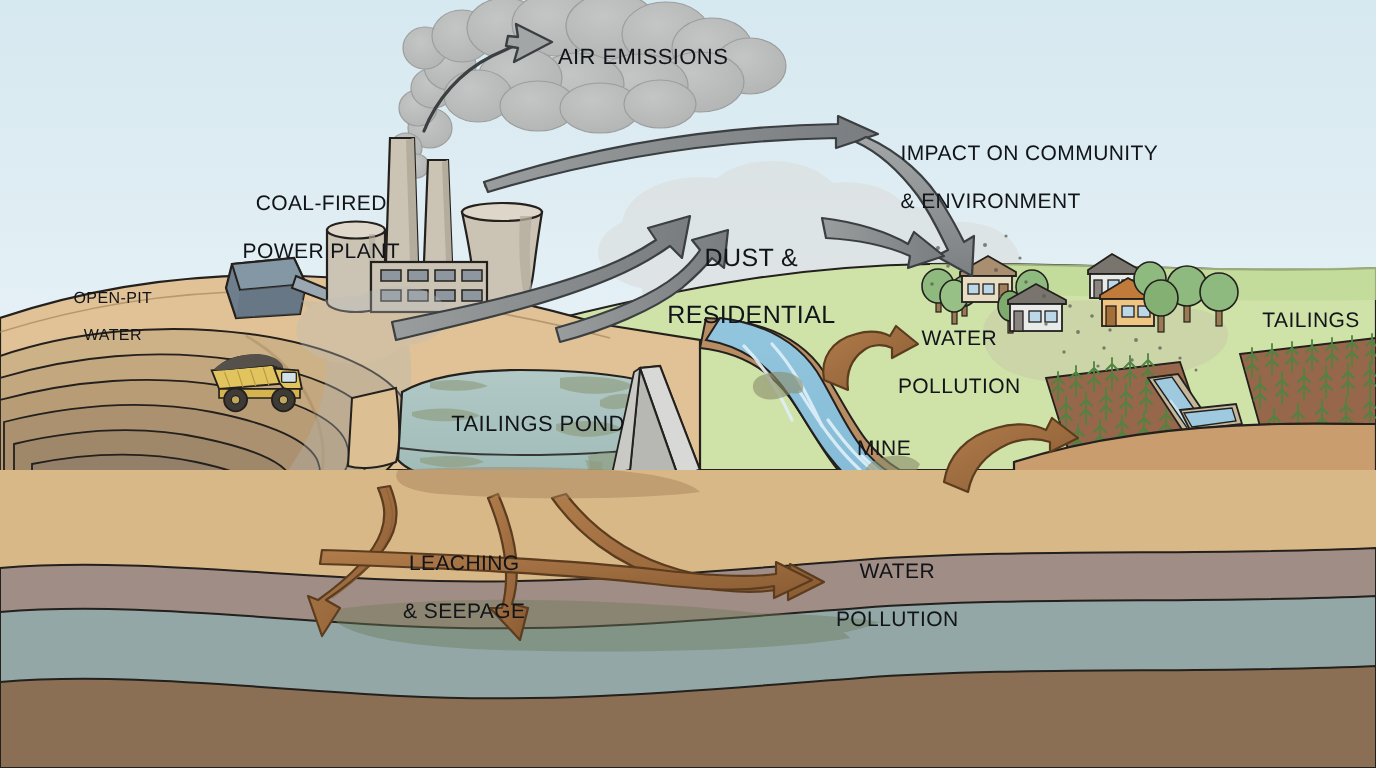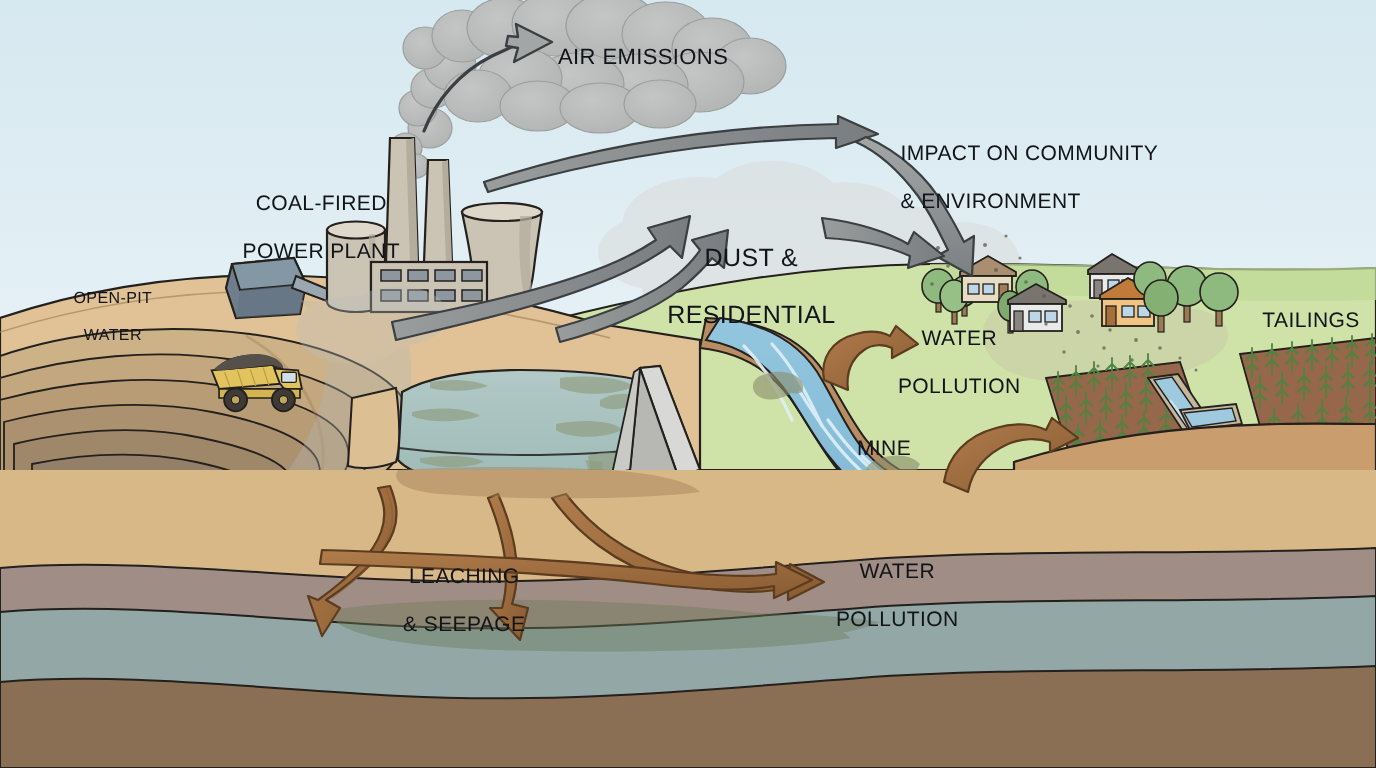--- a/index.html
+++ b/index.html
@@ -584,24 +584,25 @@
   <span>WATER</span>
 </div>
 
 <div class="lbl c" style="left:1311px;top:309px;font-size:21px;">TAILINGS</div>
 
 <div class="lbl c" style="left:953px;top:303px;font-size:21px;">
   <span>WATER</span><br>
   <span>POLLUTION</span>
 </div>
 
+<div class="lbl c" style="left:538px;top:411px;font-size:22px;">TAILINGS POND</div>
 
 <div class="lbl c" style="left:884px;top:437px;font-size:21px;">MINE</div>
 
-<div class="lbl c" style="left:458px;top:541px;font-size:21px;">
+<div class="lbl c" style="left:458px;top:528px;font-size:21px;">
   <span>LEACHING</span><br>
   <span>&amp; SEEPAGE</span>
 </div>
 
 <div class="lbl c" style="left:891px;top:536px;font-size:21px;">
   <span>WATER</span><br>
   <span>POLLUTION</span>
 </div>
 
 </div>

